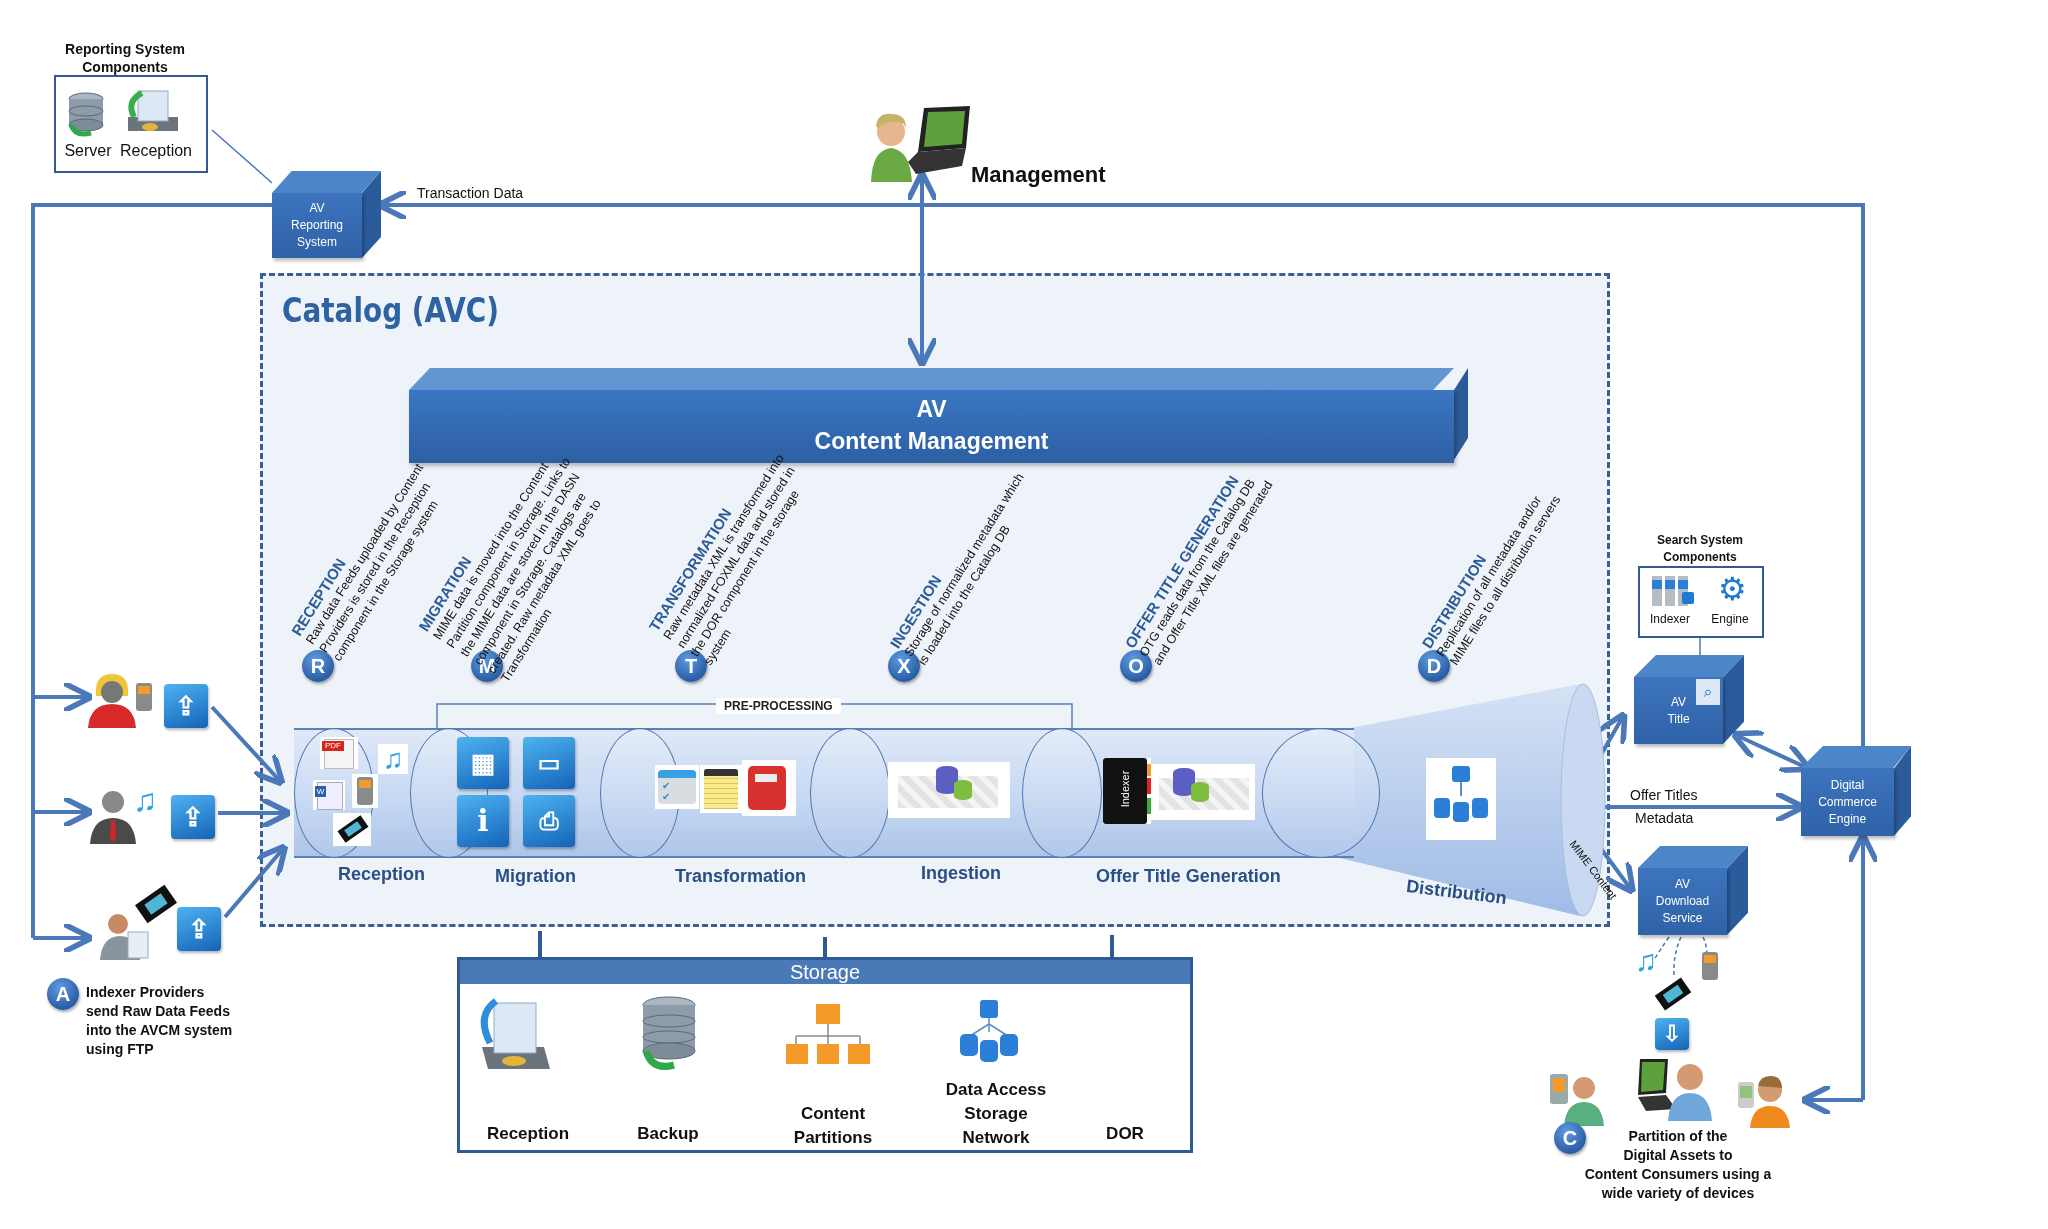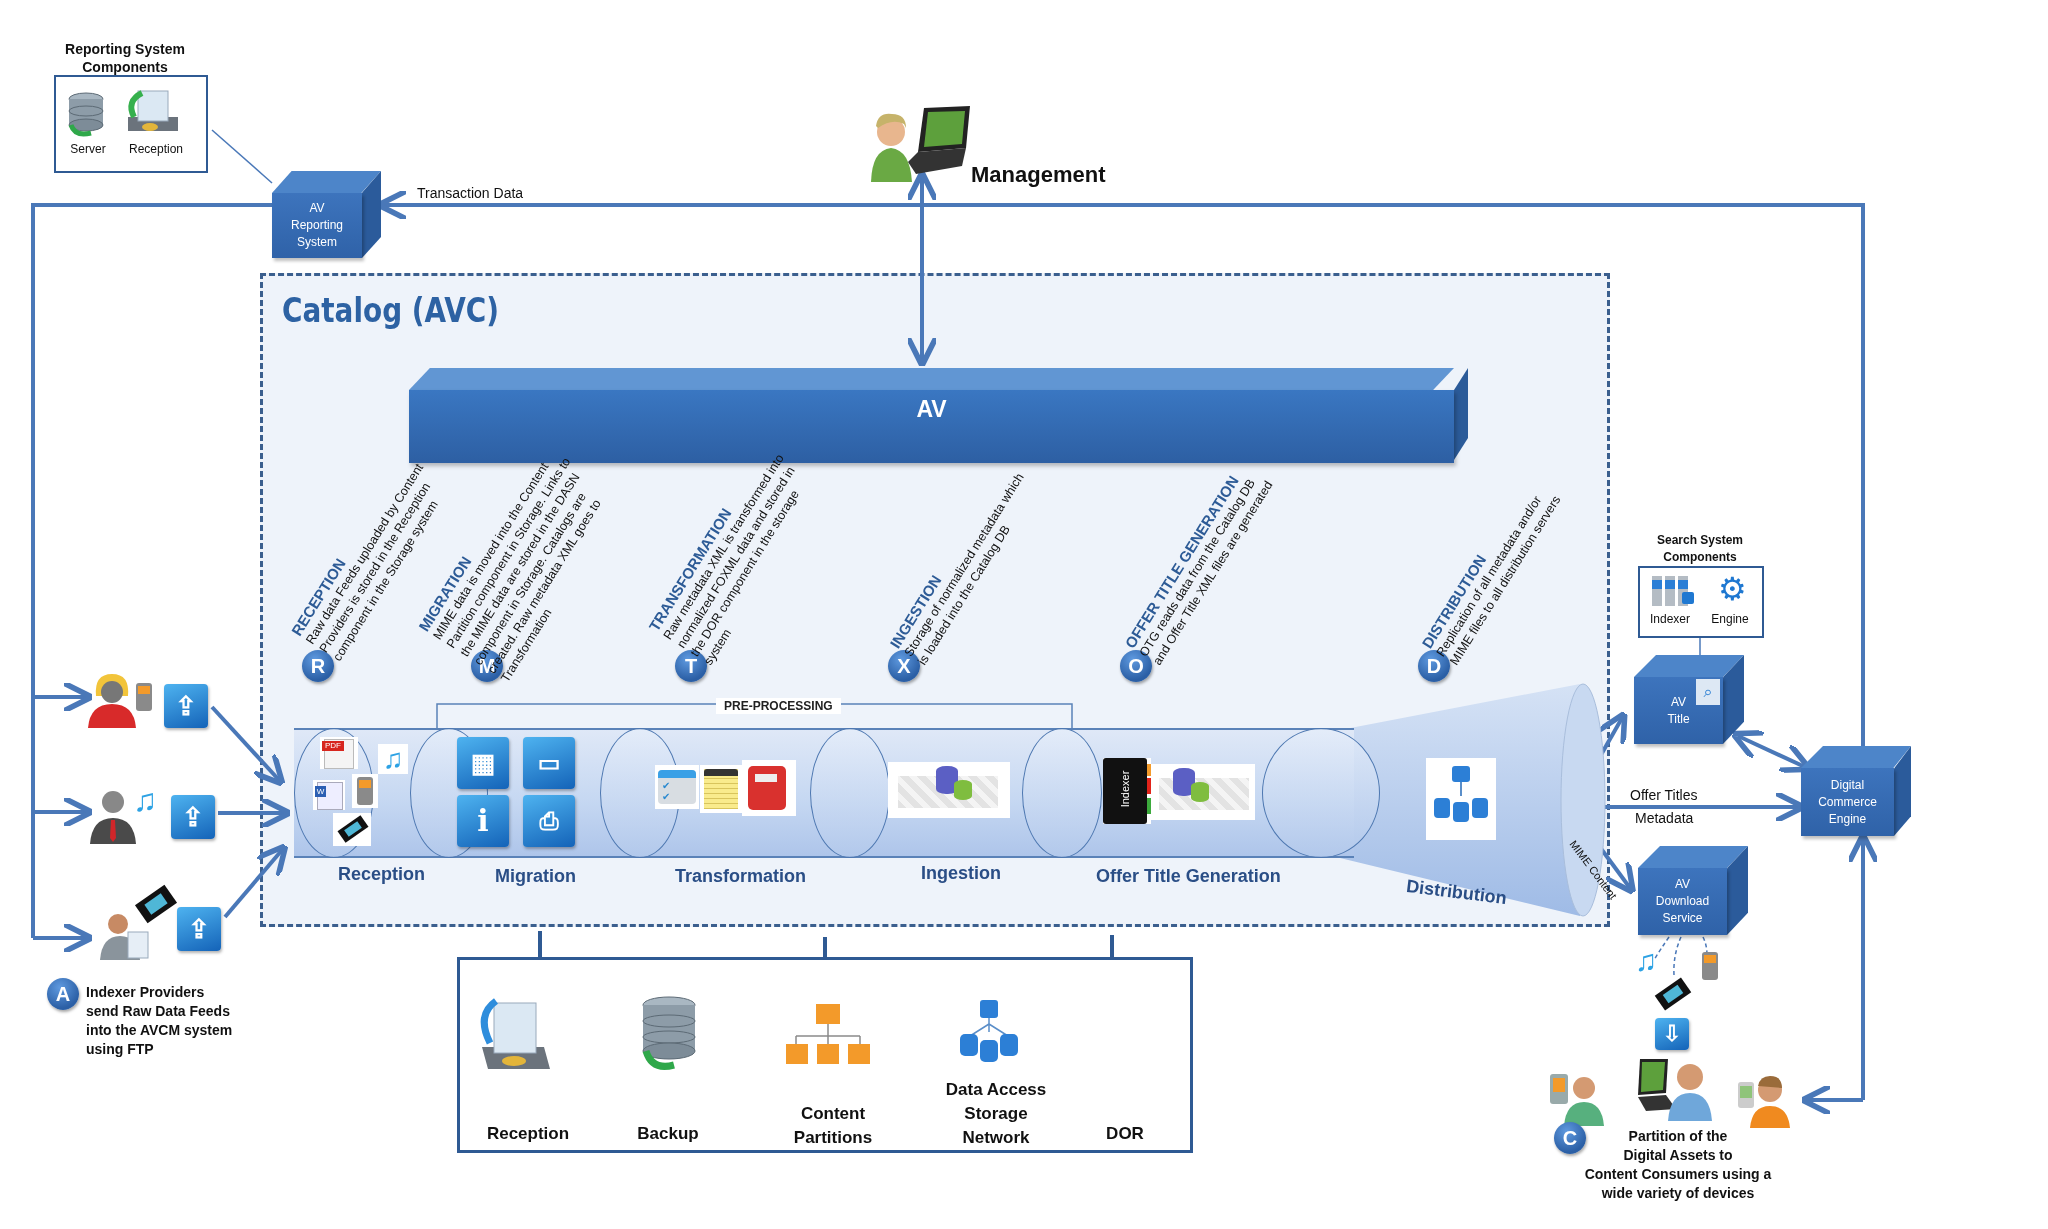--- a/index.html
+++ b/index.html
@@ -1,21 +1,21 @@
 <!DOCTYPE html>
 <html><head>
 <meta charset="utf-8">
 <style>
   html, body { margin:0; padding:0; background:#ffffff; }
   body { width:2048px; height:1229px; position:relative; overflow:hidden; font-family:"Liberation Sans", sans-serif; color:#111; }
   .abs { position:absolute; }
   svg.lines { position:absolute; left:0; top:0; width:2048px; height:1229px; pointer-events:none; }
   .bold-label { font-weight:bold; font-size:14px; text-align:center; line-height:18px; color:#111; }
   .comp-box { border:2px solid #2f5a93; background:#fff; }
-  .comp-lbl { font-size:12px; text-align:center; color:#111; }
+  .comp-lbl { font-size:16px; text-align:center; color:#111; }
   
   .cube { position:absolute; }
   .cube .front { position:absolute; background:linear-gradient(180deg,#3d74bd,#2f62a8); color:#fff; text-align:center; font-size:12px; line-height:17px; display:flex; align-items:center; justify-content:center; flex-direction:column; box-shadow:2px 3px 3px rgba(0,0,0,0.25); }
   .cube .top { position:absolute; background:#4d85c9; }
   .cube .side { position:absolute; background:#2b5b9b; }
   #catalog { position:absolute; left:260px; top:273px; width:1350px; height:654px; background:#eef3fa; border:3px dashed #3b5f8e; box-sizing:border-box; }
   #catalog-title { position:absolute; left:282px; top:290px; font-family:"DejaVu Sans", sans-serif; font-weight:bold; font-size:34px; color:#2d62a3; letter-spacing:0px; transform:scaleX(0.82); transform-origin:left top; }
   #avcm { position:absolute; left:409px; top:390px; width:1045px; height:70px; background:linear-gradient(180deg,#3a77c2,#2d5fa3); color:#fff; text-align:center; font-size:23px; font-weight:bold; line-height:32px; padding-top:3px; box-shadow:2px 3px 4px rgba(0,0,0,0.25); }
   #avcm-top { position:absolute; left:409px; top:368px; width:1045px; height:22px; background:#6196d3; clip-path:polygon(2% 0,100% 0,98% 100%,0 100%); }
   #avcm-side { position:absolute; left:1454px; top:368px; width:14px; height:92px; background:#2b5b99; clip-path:polygon(0 24%,100% 0,100% 76%,0 100%); }
@@ -128,20 +128,21 @@
   <polygon points="58,4 104,2 100,44 52,48" fill="#222"></polygon>
   <polygon points="62,8 99,7 96,40 58,43" fill="#5da03c"></polygon>
   <polygon points="42,58 52,48 100,44 96,62 50,70" fill="#333"></polygon>
 </svg>
 <div class="txt" style="left:971px;top:162px;font-size:22px;font-weight:bold;">Management</div>
 
 <div id="avcm-top"></div>
 <div id="avcm-side"></div>
 <div id="avcm">
   <div>AV</div>
+  <div>Content Management</div>
 </div>
 
 <div class="badge" style="left:302px;top:650px;">R</div>
 <div class="step-note" style="left:343px;top:600px;">
   <div class="ttl">RECEPTION</div>
   <div>Raw data Feeds uploaded by Content</div>
   <div>Providers is stored in the Reception</div>
   <div>component in the Storage system</div>
 </div>
 
@@ -307,20 +308,21 @@
 
 <div class="badge" style="left:47px;top:978px;">A</div>
 <div class="abs" style="left:86px;top:983px;font-size:14px;font-weight:bold;line-height:19px;">
   <div>Indexer Providers</div>
   <div>send Raw Data Feeds</div>
   <div>into the AVCM system</div>
   <div>using FTP</div>
 </div>
 
 <div id="storage">
+  <div id="storage-head">Storage</div>
   <svg class="abs" style="left:14px;top:35px;" width="80" height="80">
     <polygon points="8,52 70,52 76,74 14,74" fill="#6b737c"></polygon>
     <rect x="20" y="8" width="42" height="50" fill="#dbe8f3" stroke="#9ab"></rect>
     <path d="M16,48 Q2,20 22,6" stroke="#2e8ddc" stroke-width="7" fill="none"></path>
     <ellipse cx="40" cy="66" rx="12" ry="5" fill="#e3b53a"></ellipse>
   </svg>
   <svg class="abs" style="left:174px;top:35px;" width="70" height="80">
     <ellipse cx="35" cy="10" rx="26" ry="8" fill="#a9b7c2" stroke="#5c6a75"></ellipse>
     <rect x="9" y="10" width="52" height="46" fill="#8d9ca8"></rect>
     <ellipse cx="35" cy="26" rx="26" ry="6" fill="none" stroke="#5c6a75"></ellipse>

